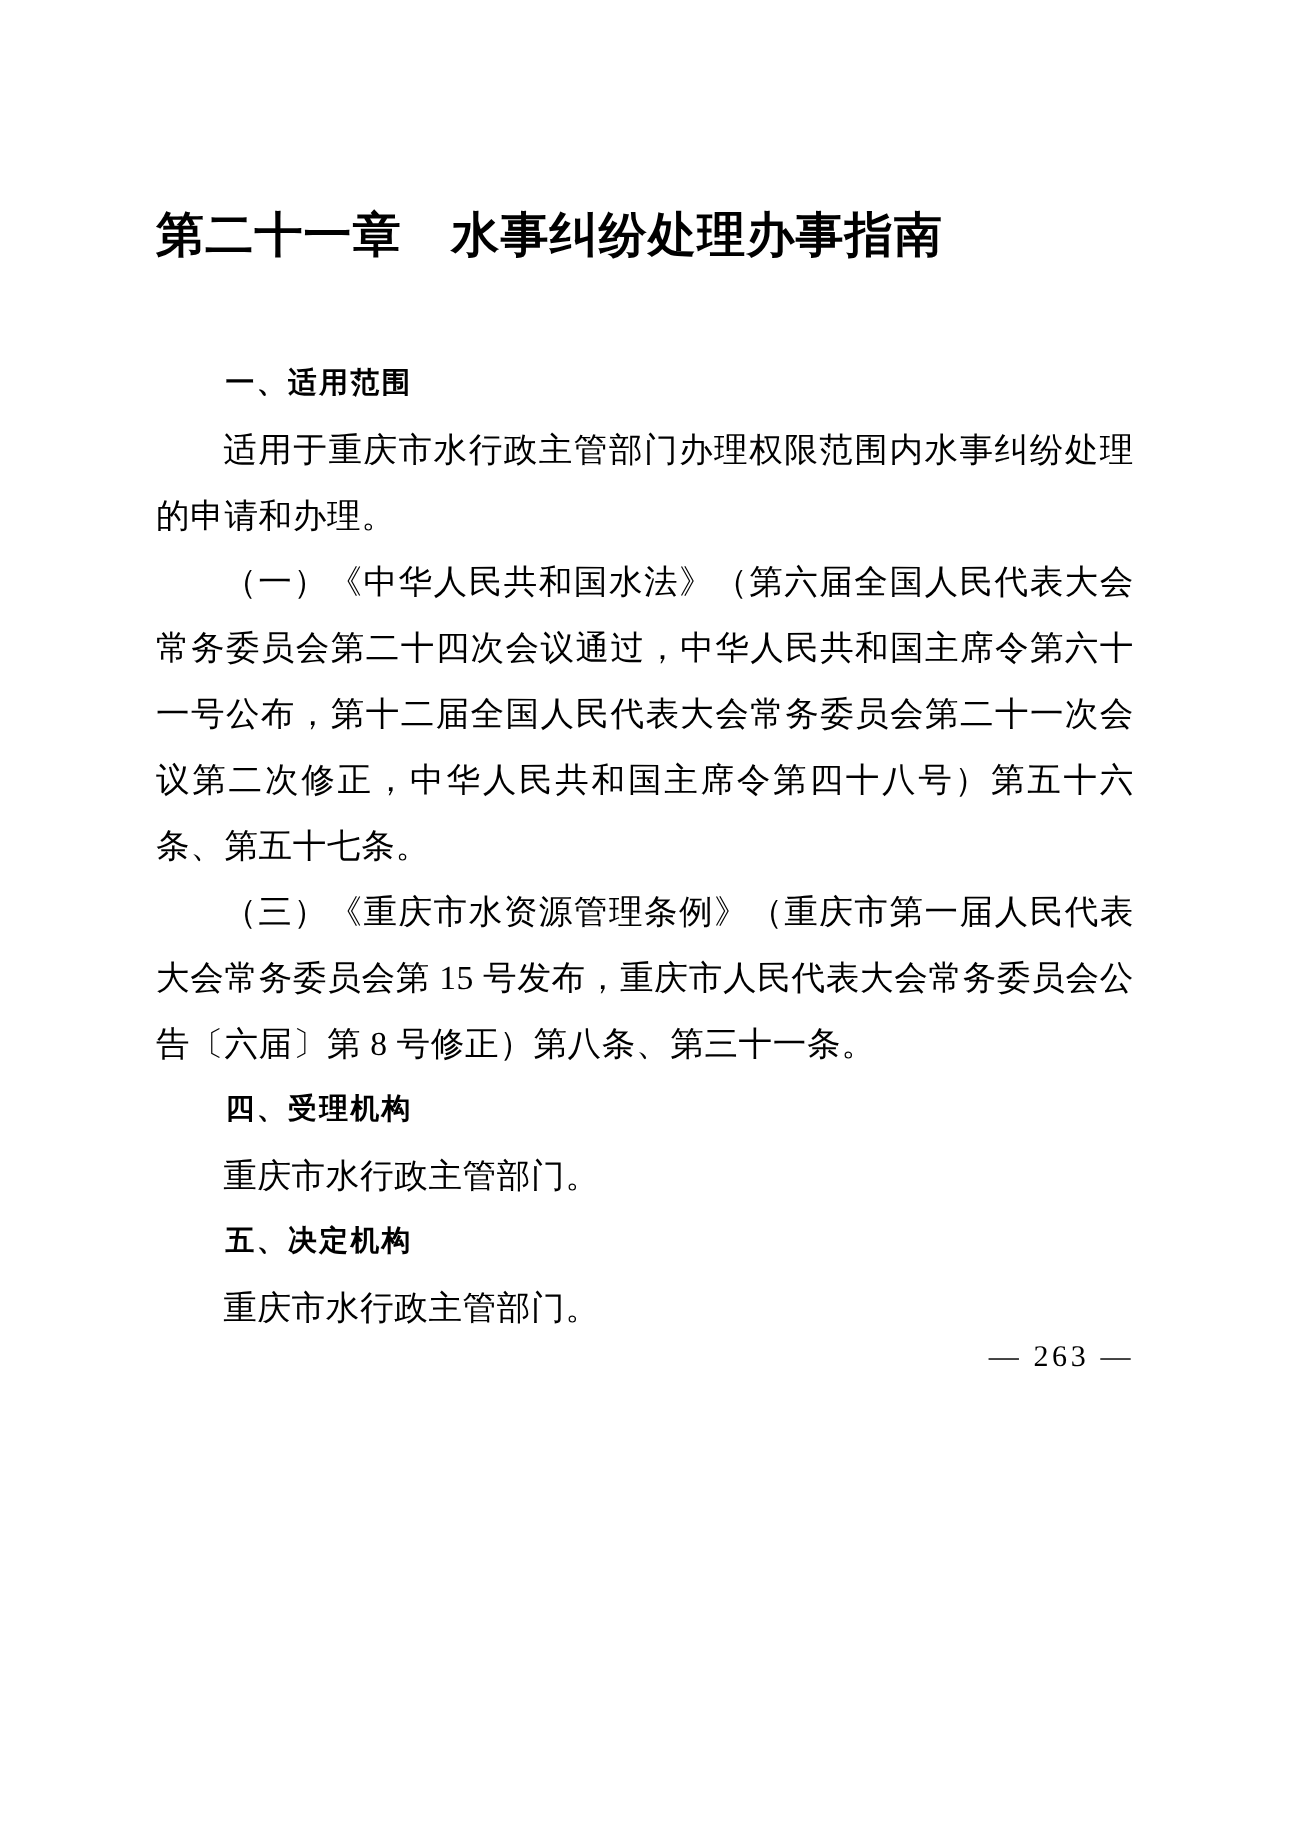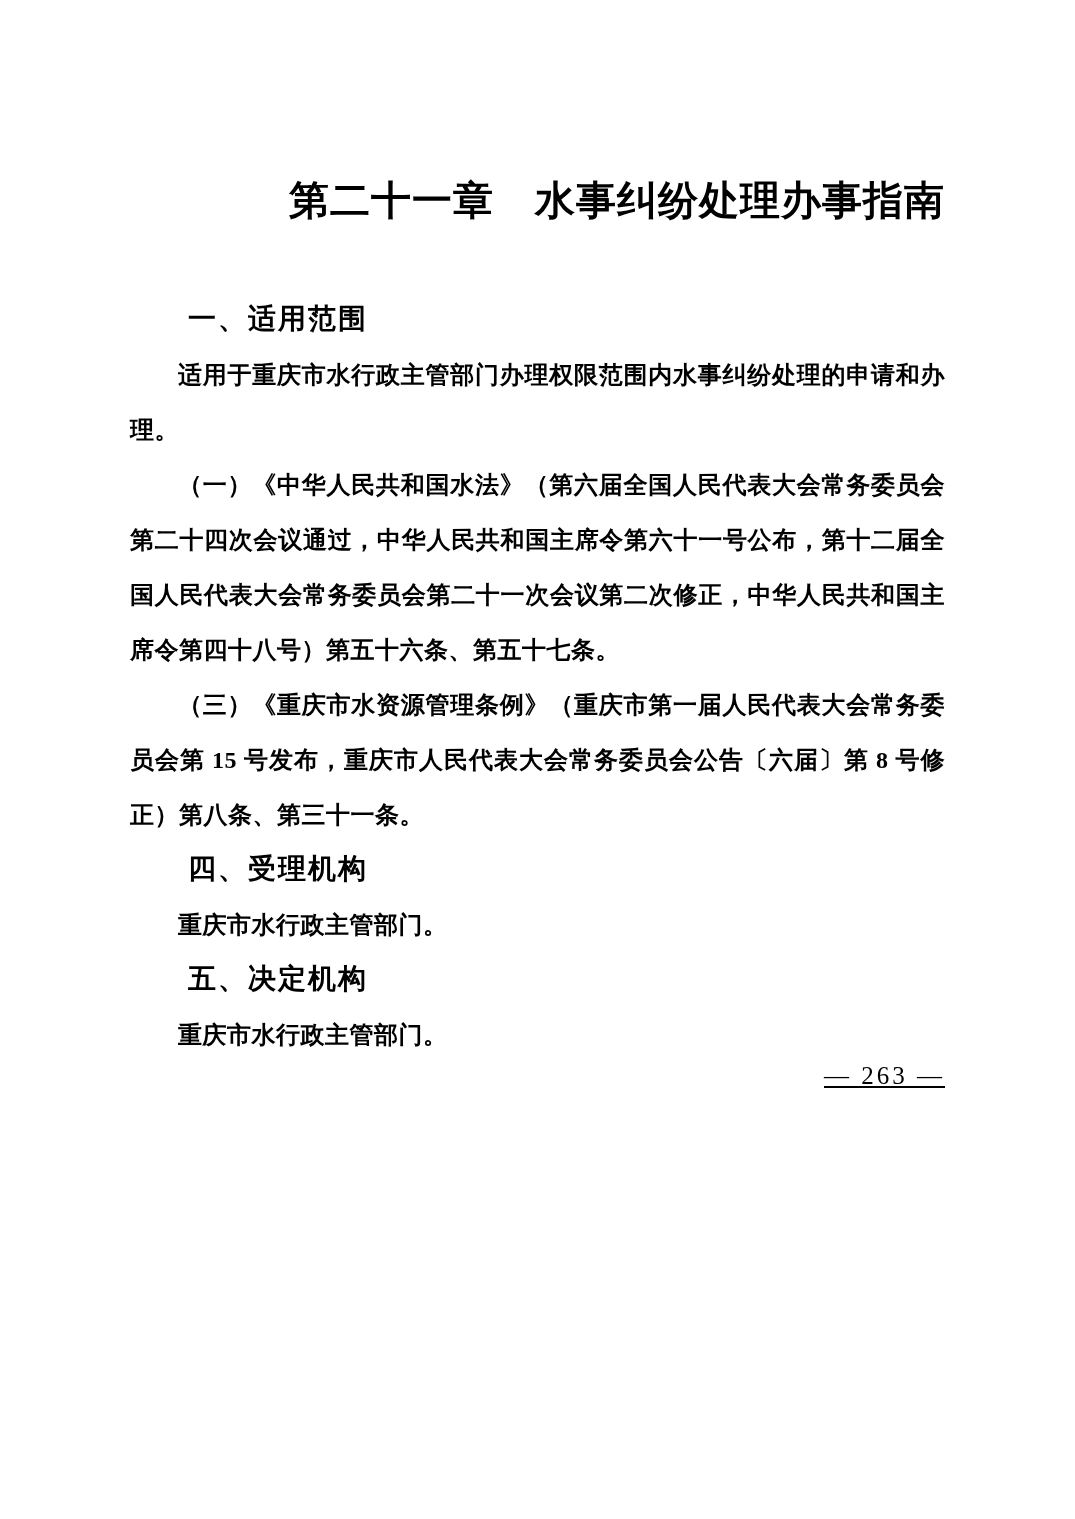--- a/index.html
+++ b/index.html
@@ -16,51 +16,50 @@
     box-sizing: border-box;
     padding: 170px 130px 0 130px;
     overflow: hidden;
     font-family: "Liberation Serif", "DejaVu Serif", serif;
   }
   .doc-title {
     margin: 0 0 63px 0;
     font-size: 40px;
     font-weight: 700;
     line-height: 60px;
-    text-align: right;
+    text-align: left;
     letter-spacing: 1px;
-    font-family: Liberation Sans, sans-serif;
+    font-family: Liberation Mono, monospace;
   }
   .section-heading {
     margin: 0;
     padding-left: 58px; 
-    font-size: 28px;
+    font-size: 24px;
     font-weight: 700;
     line-height: 55px;
     letter-spacing: 2px;
-    font-family: Liberation Mono, monospace;
+    font-family: Liberation Serif, serif;
   }
   .body-paragraph {
     margin: 0;
-    font-size: 24px;
-    font-weight: 700;
+    font-size: 28px;
+    font-weight: 400;
     line-height: 55px;
     text-indent: 2em;
     text-align: justify;
     letter-spacing: 0.5px;
     font-family: "Liberation Serif", "DejaVu Serif", serif;
   }
   .page-number {
     margin-top: -6px;
     font-size: 25px;
     line-height: 38px;
     text-align: right;
     letter-spacing: 3px;
     font-family: "Liberation Serif", "DejaVu Serif", serif;
-    text-decoration: underline;
   }
 </style>
 </head>
 <body>
 
 <div class="page">
 
   <h1 class="doc-title">第二十一章　水事纠纷处理办事指南</h1>
 
   <section>

